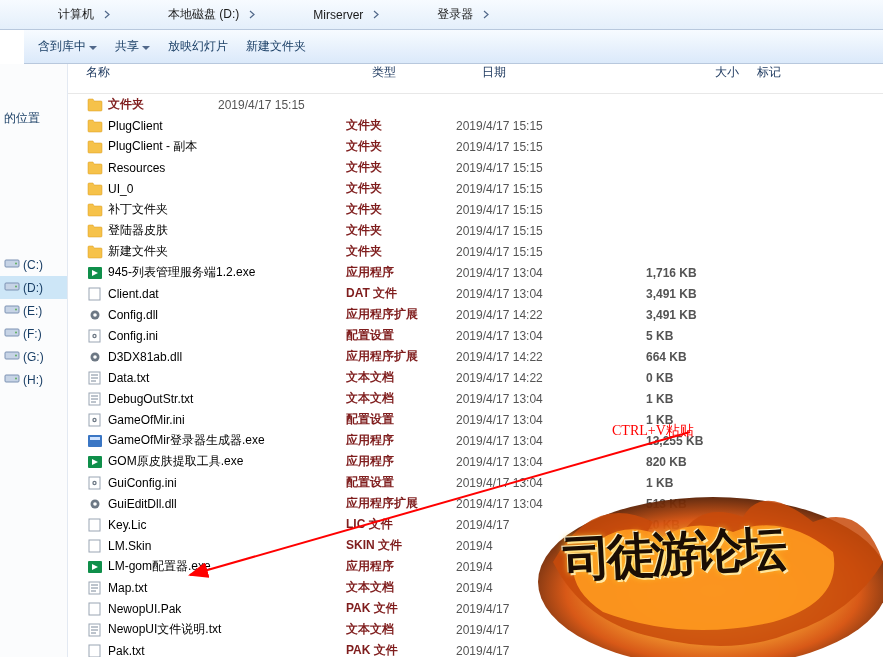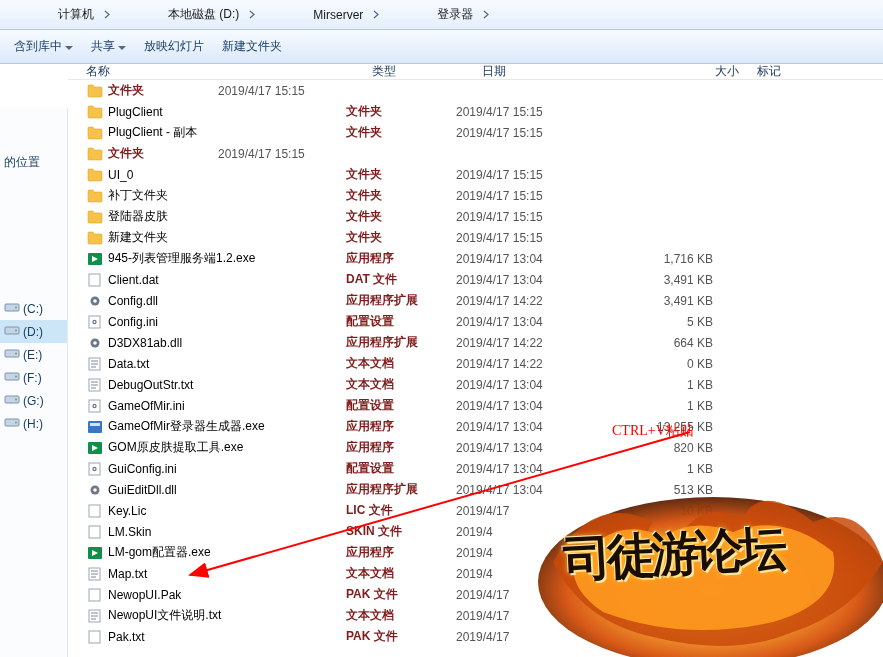--- a/index.html
+++ b/index.html
@@ -5,47 +5,47 @@
 * { margin: 0; padding: 0; box-sizing: border-box; font-family: "Microsoft YaHei", "Segoe UI", sans-serif; }
 body { width: 883px; height: 657px; background: #fff; overflow: hidden; position: relative; font-size: 12px; }
 
 
 .address-bar { height: 30px; background: linear-gradient(#f7fbff, #e4effb); border-bottom: 1px solid #b8c8dd; display: flex; align-items: center; padding: 0 4px; }
 .crumb { display: flex; align-items: center; padding: 0 6px; height: 22px; color: #1a1a1a; cursor: pointer; margin-left: 48px; }
 .sep { width: 14px; height: 22px; display: flex; align-items: center; justify-content: center; color: #6a8bb0; }
 .sep svg { width: 7px; height: 9px; }
 
 
-.toolbar { height: 34px; background: linear-gradient(#f7fbff, #dbe9fa); border-bottom: 1px solid #b8c8dd; display: flex; align-items: center; padding-left: 6px; gap: 2px; }
+.toolbar { height: 34px; background: linear-gradient(#f7fbff, #dbe9fa); border-bottom: 1px solid #b8c8dd; display: flex; align-items: center; padding-left: 6px; gap: 2px; margin-left: 24px; }
 .tbtn { display: flex; align-items: center; padding: 4px 8px; color: #1a3f66; cursor: pointer; border-radius: 2px; }
 .tbtn .drop { margin-left: 3px; }
 .drop svg { width: 8px; height: 5px; }
 
 
 .main { display: flex; height: calc(100% - 64px); }
-.sidebar { width: 68px; background: #fbfcfd; border-right: 1px solid #e3e9f2; padding-top: 40px; margin-top: 44px; }
+.sidebar { width: 68px; background: #fbfcfd; border-right: 1px solid #e3e9f2; padding-top: 40px; }
 .side-item { display: flex; align-items: center; padding: 3px 4px; color: #1a3f66; cursor: pointer; }
 .side-item.active { background: #cde6f7; }
 .side-item .dicon { margin-right: 3px; }
 
 .content { flex: 1; background: #fff; overflow: hidden; }
-.cols { display: flex; height: 16px; align-items: center; border-bottom: 1px solid #e8e8e8; color: #1f3a60; padding-left: 18px; }
+.cols { display: flex; height: 30px; align-items: flex-start; border-bottom: 1px solid #e8e8e8; color: #1f3a60; padding-left: 18px; }
 .col-name { width: 260px; }
 .col-type { width: 110px; margin-left: 26px; }
 .col-date { width: 190px; }
 .col-size { width: 85px; text-align: right; padding-right: 18px; }
 .col-tag { width: 60px; font-family: Liberation Serif, serif; }
 
 .rows { overflow-y: auto; }
 .row { display: flex; align-items: center; height: 21px; padding-left: 18px; cursor: pointer; }
 .row .icon { width: 18px; height: 16px; display: flex; align-items: center; justify-content: center; margin-right: 4px; }
 .row .name { width: 238px; color: #000; white-space: nowrap; overflow: hidden; }
 .row .type { width: 110px; color: #7f1d1d; font-weight: bold; }
 .row .date { width: 190px; color: #545454; }
-.row .size { width: 85px; color: #545454; text-align: right; padding-right: 18px; }
+.row .size { width: 85px; color: #545454; padding-right: 18px; font-weight: bold; }
 
 
 .folder-ico { fill: #f6c24a; stroke: #d89a1f; stroke-width: .5; }
 .exe-green { fill: #0f8f4a; }
 .file-generic { fill: #fff; stroke: #9aa5b3; stroke-width: 1; }
 .gear { fill: #6d7884; }
 
 
 .annot-text { position: absolute; color: #ff0000; font-size: 14px; left: 612px; top: 422px; font-family: SimSun, serif; }
 .arrow-line { position: absolute; left: 0; top: 0; pointer-events: none; }
@@ -205,20 +205,21 @@
           <span class="type">文件夹</span>
           <span class="date">2019/4/17 15:15</span>
           <span class="size"></span>
         </div>
         <div class="row">
           <span class="icon">
             <svg width="16" height="14" viewBox="0 0 16 14">
               <path class="folder-ico" d="M1 3 L1 12 Q1 13 2 13 L14 13 Q15 13 15 12 L15 4 Q15 3 14 3 L7 3 L6 1 L2 1 Q1 1 1 2 Z"></path>
             </svg>
           </span>
+          <span class="name">Resources</span>
           <span class="type">文件夹</span>
           <span class="date">2019/4/17 15:15</span>
           <span class="size"></span>
         </div>
         <div class="row">
           <span class="icon">
             <svg width="16" height="14" viewBox="0 0 16 14">
               <path class="folder-ico" d="M1 3 L1 12 Q1 13 2 13 L14 13 Q15 13 15 12 L15 4 Q15 3 14 3 L7 3 L6 1 L2 1 Q1 1 1 2 Z"></path>
             </svg>
           </span>

